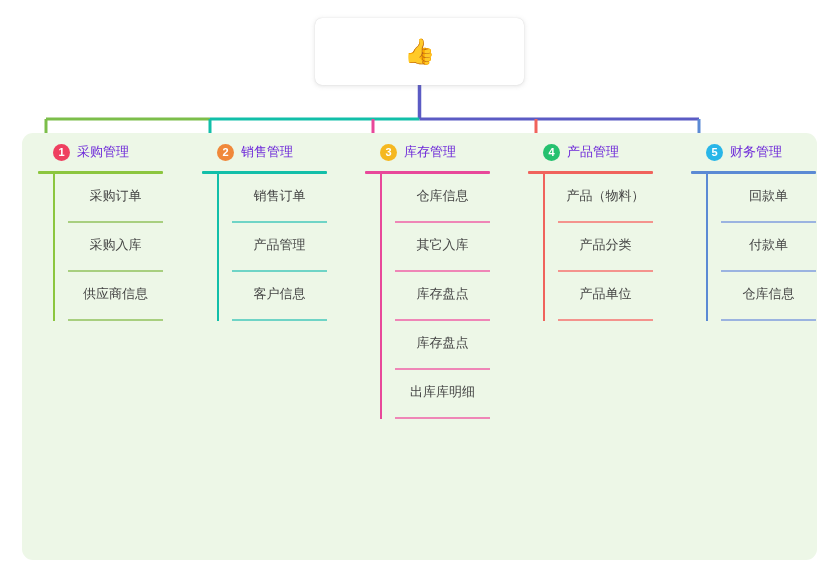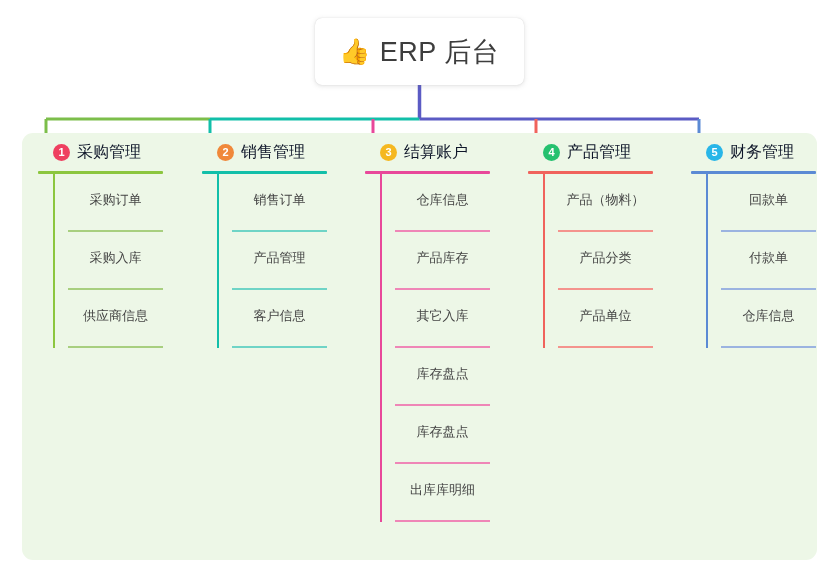--- a/index.html
+++ b/index.html
@@ -82,42 +82,42 @@
     height: 17px;
     border-radius: 50%;
     color: #ffffff;
     font-size: 11px;
     line-height: 17px;
     text-align: center;
     font-weight: bold;
     flex: none;
   }
   .col-title {
-    font-size: 16px;
-    color: #0f172a;
+    font-size: 13px;
+    color: #6d28d9;
     white-space: nowrap;
   }
   .col-rule {
     height: 3px;
     border-radius: 1px;
   }
   .leaves {
     position: relative;
     padding-left: 15px;
   }
   .spine {
     position: absolute;
     left: 15px;
     top: 0;
     bottom: 0;
     width: 2px;
   }
   .leaf {
     position: relative;
-    height: 58px;
+    height: 49px;
     box-sizing: border-box;
     margin-left: 15px;
     display: flex;
     align-items: center;
     justify-content: center;
     width: 95px;
   }
   .leaf .leaf-label {
     font-size: 13px;
     color: #444444;
@@ -145,21 +145,20 @@
       <line x1="46" y1="119" x2="46" y2="148" stroke="#7cbe4a" stroke-width="3"></line>
       <line x1="210" y1="119" x2="210" y2="148" stroke="#12bfa9" stroke-width="3"></line>
       <line x1="373" y1="119" x2="373" y2="148" stroke="#e8489a" stroke-width="3"></line>
       <line x1="536" y1="119" x2="536" y2="148" stroke="#f0635c" stroke-width="3"></line>
       <line x1="699" y1="119" x2="699" y2="148" stroke="#5b8ad4" stroke-width="3"></line>
     </g>
 </svg>
 
 <div id="root-node">
   <span class="thumb">👍</span>
-  <span class="root-title">ERP 后台</span>
 </div>
 
 <div id="panel"></div>
 
 <div id="columns-container">
     <div class="column" style="left: 38px;">
       <div class="col-header">
         <span class="badge" style="background: rgb(239, 64, 96);">1</span>
         <span class="col-title">采购管理</span>
       </div>
@@ -198,31 +197,27 @@
         </div>
         <div class="leaf">
           <span class="leaf-label">客户信息</span>
           <div class="leaf-rule" style="background: rgb(111, 212, 198);"></div>
         </div>
       </div>
     </div>
     <div class="column" style="left: 365px;">
       <div class="col-header">
         <span class="badge" style="background: rgb(245, 184, 32);">3</span>
-        <span class="col-title">结算账户</span>
+        <span class="col-title">库存管理</span>
       </div>
       <div class="col-rule" style="background: rgb(232, 72, 154); width: 125px;"></div>
       <div class="leaves">
         <div class="spine" style="background: rgb(232, 72, 154);"></div>
         <div class="leaf">
           <span class="leaf-label">仓库信息</span>
-          <div class="leaf-rule" style="background: rgb(239, 134, 183);"></div>
-        </div>
-        <div class="leaf">
-          <span class="leaf-label">产品库存</span>
           <div class="leaf-rule" style="background: rgb(239, 134, 183);"></div>
         </div>
         <div class="leaf">
           <span class="leaf-label">其它入库</span>
           <div class="leaf-rule" style="background: rgb(239, 134, 183);"></div>
         </div>
         <div class="leaf">
           <span class="leaf-label">库存盘点</span>
           <div class="leaf-rule" style="background: rgb(239, 134, 183);"></div>
         </div>

